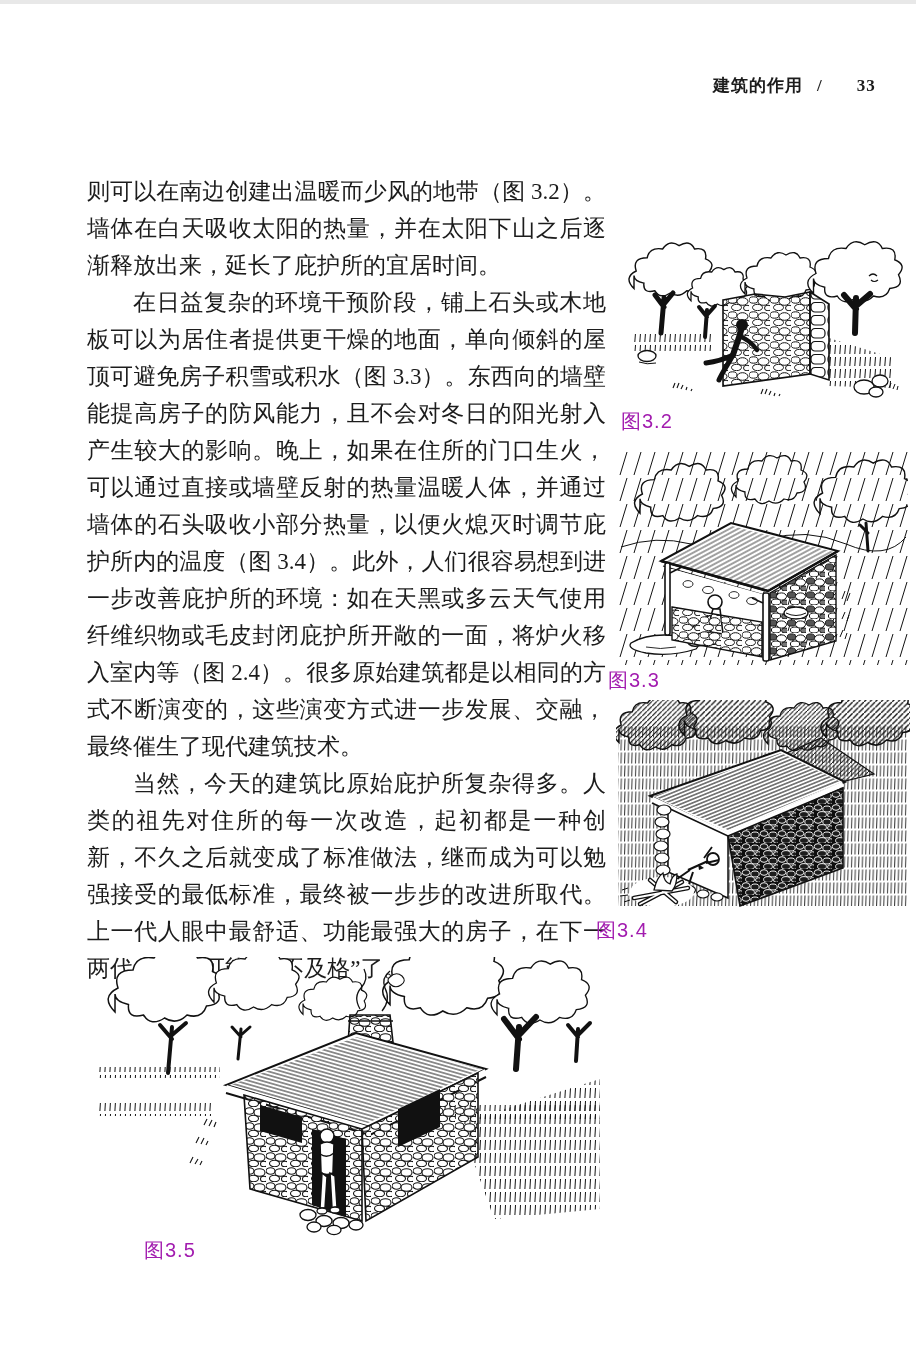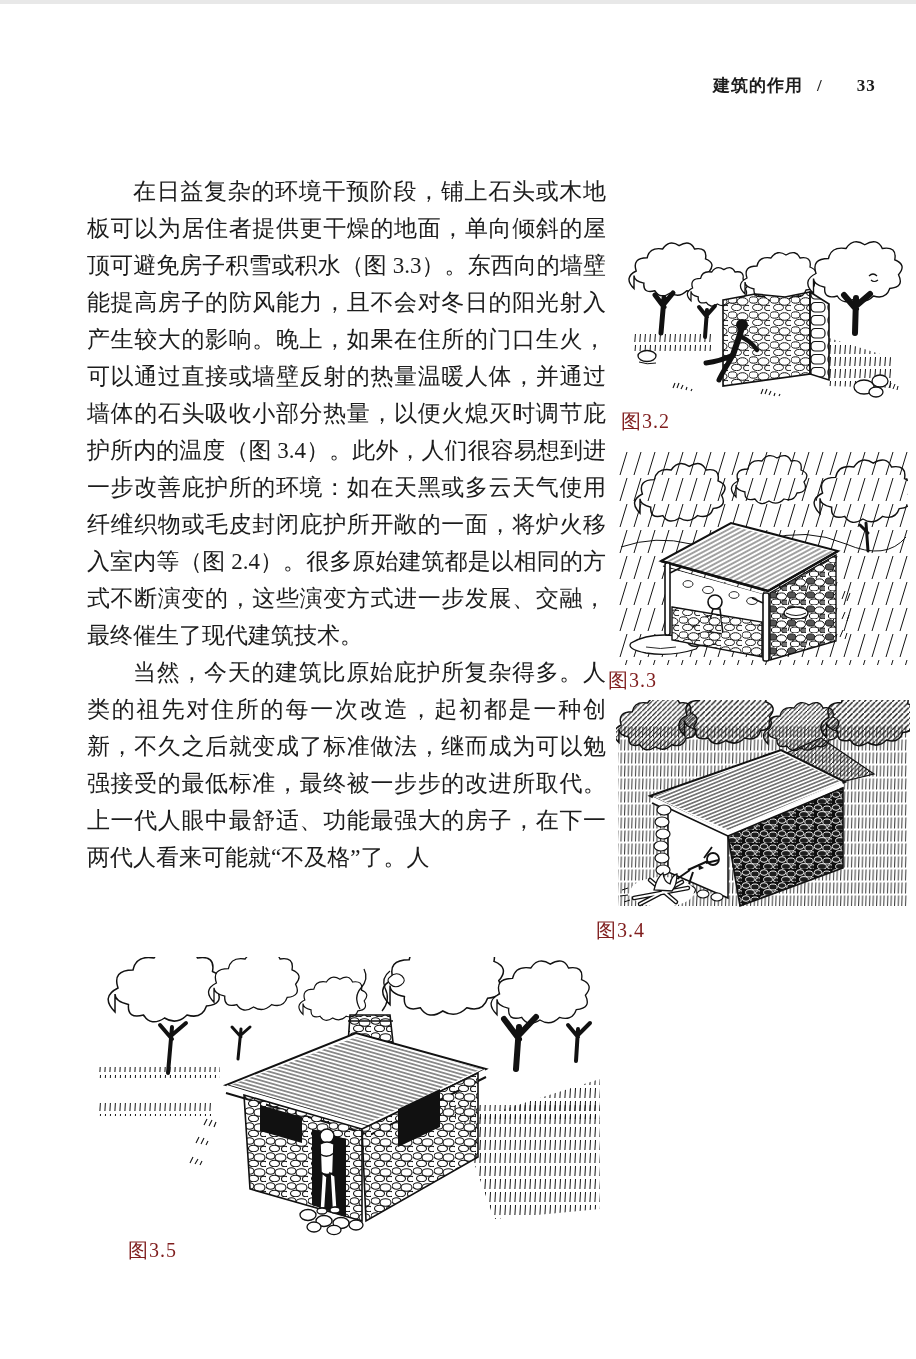--- a/index.html
+++ b/index.html
@@ -25,35 +25,36 @@
     position:absolute; left:87px; top:169px; width:519px;
     font-size:23px; line-height:37px;
     text-align:justify;
   }
   .body-text p { text-indent:2em; margin:0; }
   .body-text p.no-indent { text-indent:0; }
   .figure { position:absolute; }
   .figure svg { display:block; }
   .fig-caption {
     position:absolute;
-    font-family:Liberation Serif, serif;
-    font-size:20px; color:#7f1d1d; letter-spacing:1px;
+    font-family:Liberation Sans, sans-serif;
+    font-size:20px; color:#a21caf; letter-spacing:1px;
     white-space:nowrap;
   }
 </style>
 </head>
 <body>
 
 <div class="page">
 
   <div class="header">
     <span>建筑的作用</span><span class="sep">/</span><span class="pagenum">33</span>
   </div>
 
   <div class="body-text">
+    <p class="no-indent">则可以在南边创建出温暖而少风的地带（图 3.2）。墙体在白天吸收太阳的热量，并在太阳下山之后逐渐释放出来，延长了庇护所的宜居时间。</p>
     <p>在日益复杂的环境干预阶段，铺上石头或木地板可以为居住者提供更干燥的地面，单向倾斜的屋顶可避免房子积雪或积水（图 3.3）。东西向的墙壁能提高房子的防风能力，且不会对冬日的阳光射入产生较大的影响。晚上，如果在住所的门口生火，可以通过直接或墙壁反射的热量温暖人体，并通过墙体的石头吸收小部分热量，以便火熄灭时调节庇护所内的温度（图 3.4）。此外，人们很容易想到进一步改善庇护所的环境：如在天黑或多云天气使用纤维织物或毛皮封闭庇护所开敞的一面，将炉火移入室内等（图 2.4）。很多原始建筑都是以相同的方式不断演变的，这些演变方式进一步发展、交融，最终催生了现代建筑技术。</p>
     <p>当然，今天的建筑比原始庇护所复杂得多。人类的祖先对住所的每一次改造，起初都是一种创新，不久之后就变成了标准做法，继而成为可以勉强接受的最低标准，最终被一步步的改进所取代。上一代人眼中最舒适、功能最强大的房子，在下一两代人看来可能就“不及格”了。人</p>
   </div>
 
   <div class="figure" style="left:623px; top:232px;">
     <svg width="284" height="170" viewBox="0 0 284 170">
       <defs>
         <path id="f2c" d="M-30,6 q-10,-10 2,-16 q-4,-12 10,-12 q2,-10 14,-8 q6,-9 15,-3 q10,-6 14,3 q12,-2 10,9 q10,4 3,12 q5,10 -7,11 q-3,9 -13,6 q-7,7 -15,2 q-9,6 -14,-2 q-11,3 -10,-7 q-9,-2 -9,-7 z"></path>
         <pattern id="f2cob" width="21" height="15" patternUnits="userSpaceOnUse">
           <ellipse cx="4.5" cy="4" rx="4.5" ry="3.2" fill="#fff" stroke="#111" stroke-width="1"></ellipse>
@@ -311,15 +312,15 @@
           <ellipse cx="210" cy="258" rx="8" ry="5.5"></ellipse>
             <ellipse cx="226" cy="264" rx="8" ry="5.5"></ellipse>
           <ellipse cx="243" cy="266" rx="8" ry="5.5"></ellipse>
             <ellipse cx="258" cy="268" rx="7" ry="5"></ellipse>
           <ellipse cx="216" cy="270" rx="7" ry="5"></ellipse>
             <ellipse cx="236" cy="273" rx="7" ry="4.6"></ellipse>
         </g>
       </g>
     </svg>
   </div>
-  <div class="fig-caption" style="left:128px; top:1233px;">图3.5</div>
+  <div class="fig-caption" style="left:144px; top:1233px;">图3.5</div>
 
 </div>
 
 </body></html>

